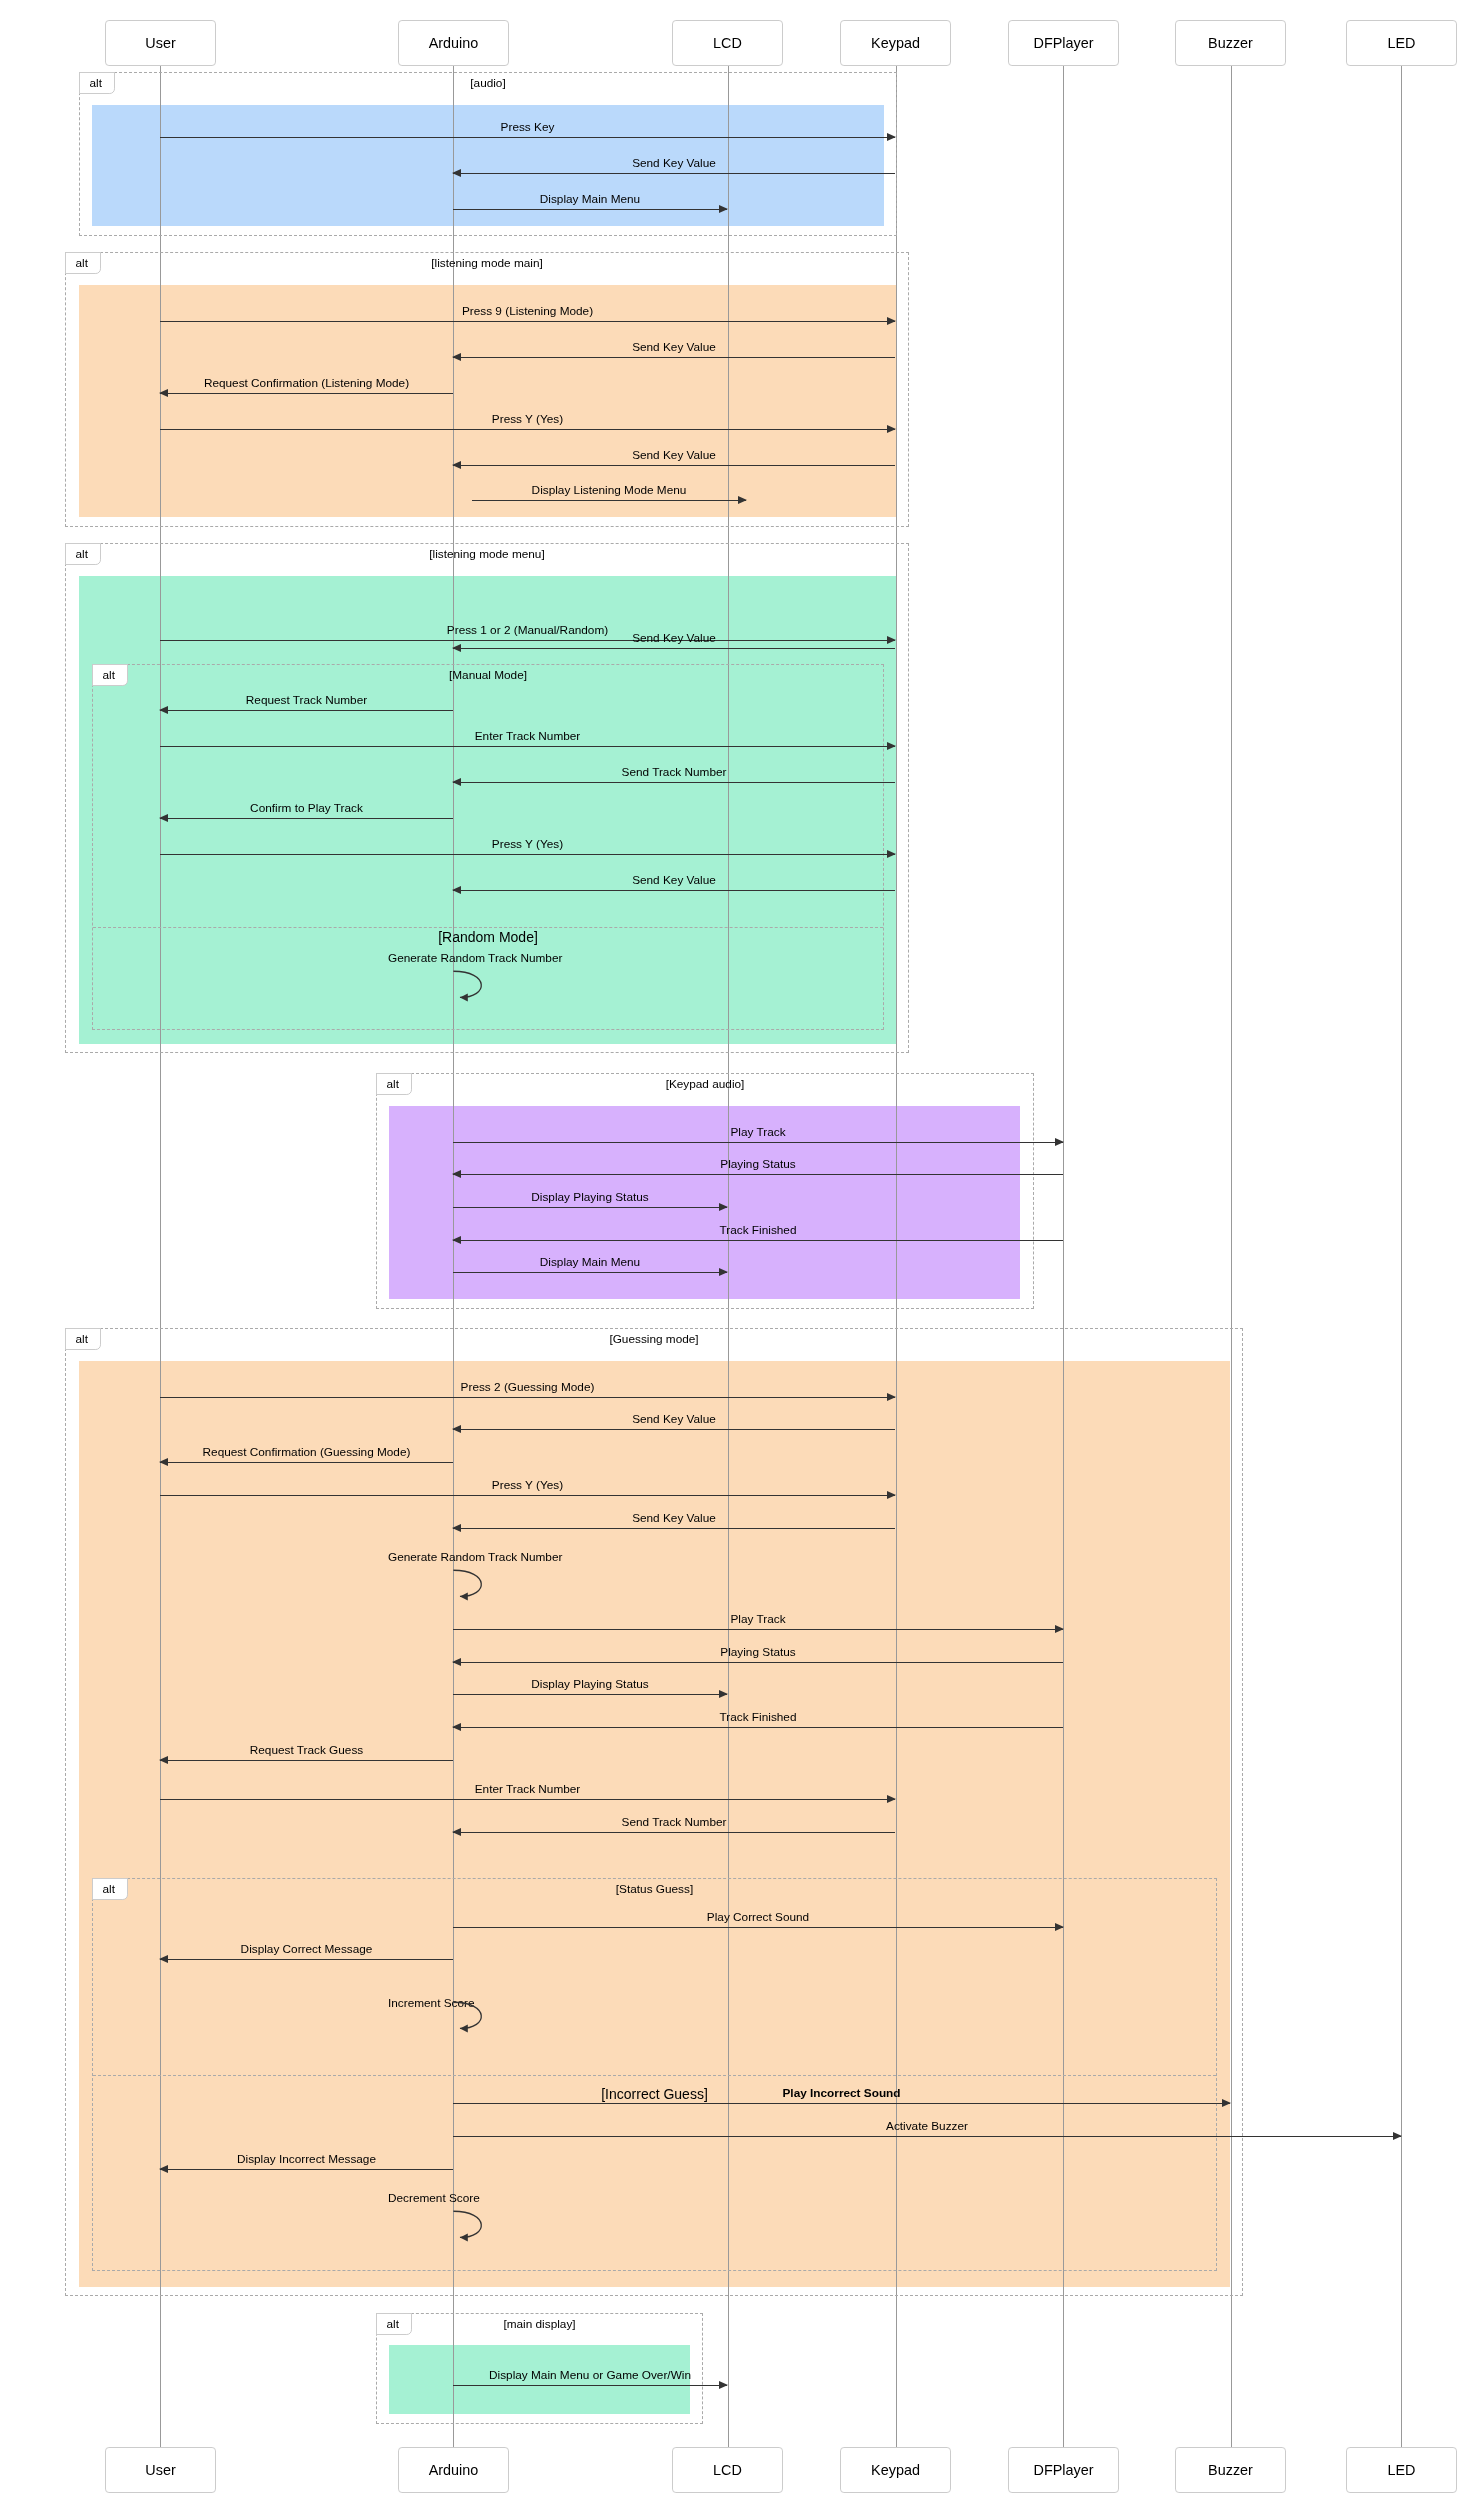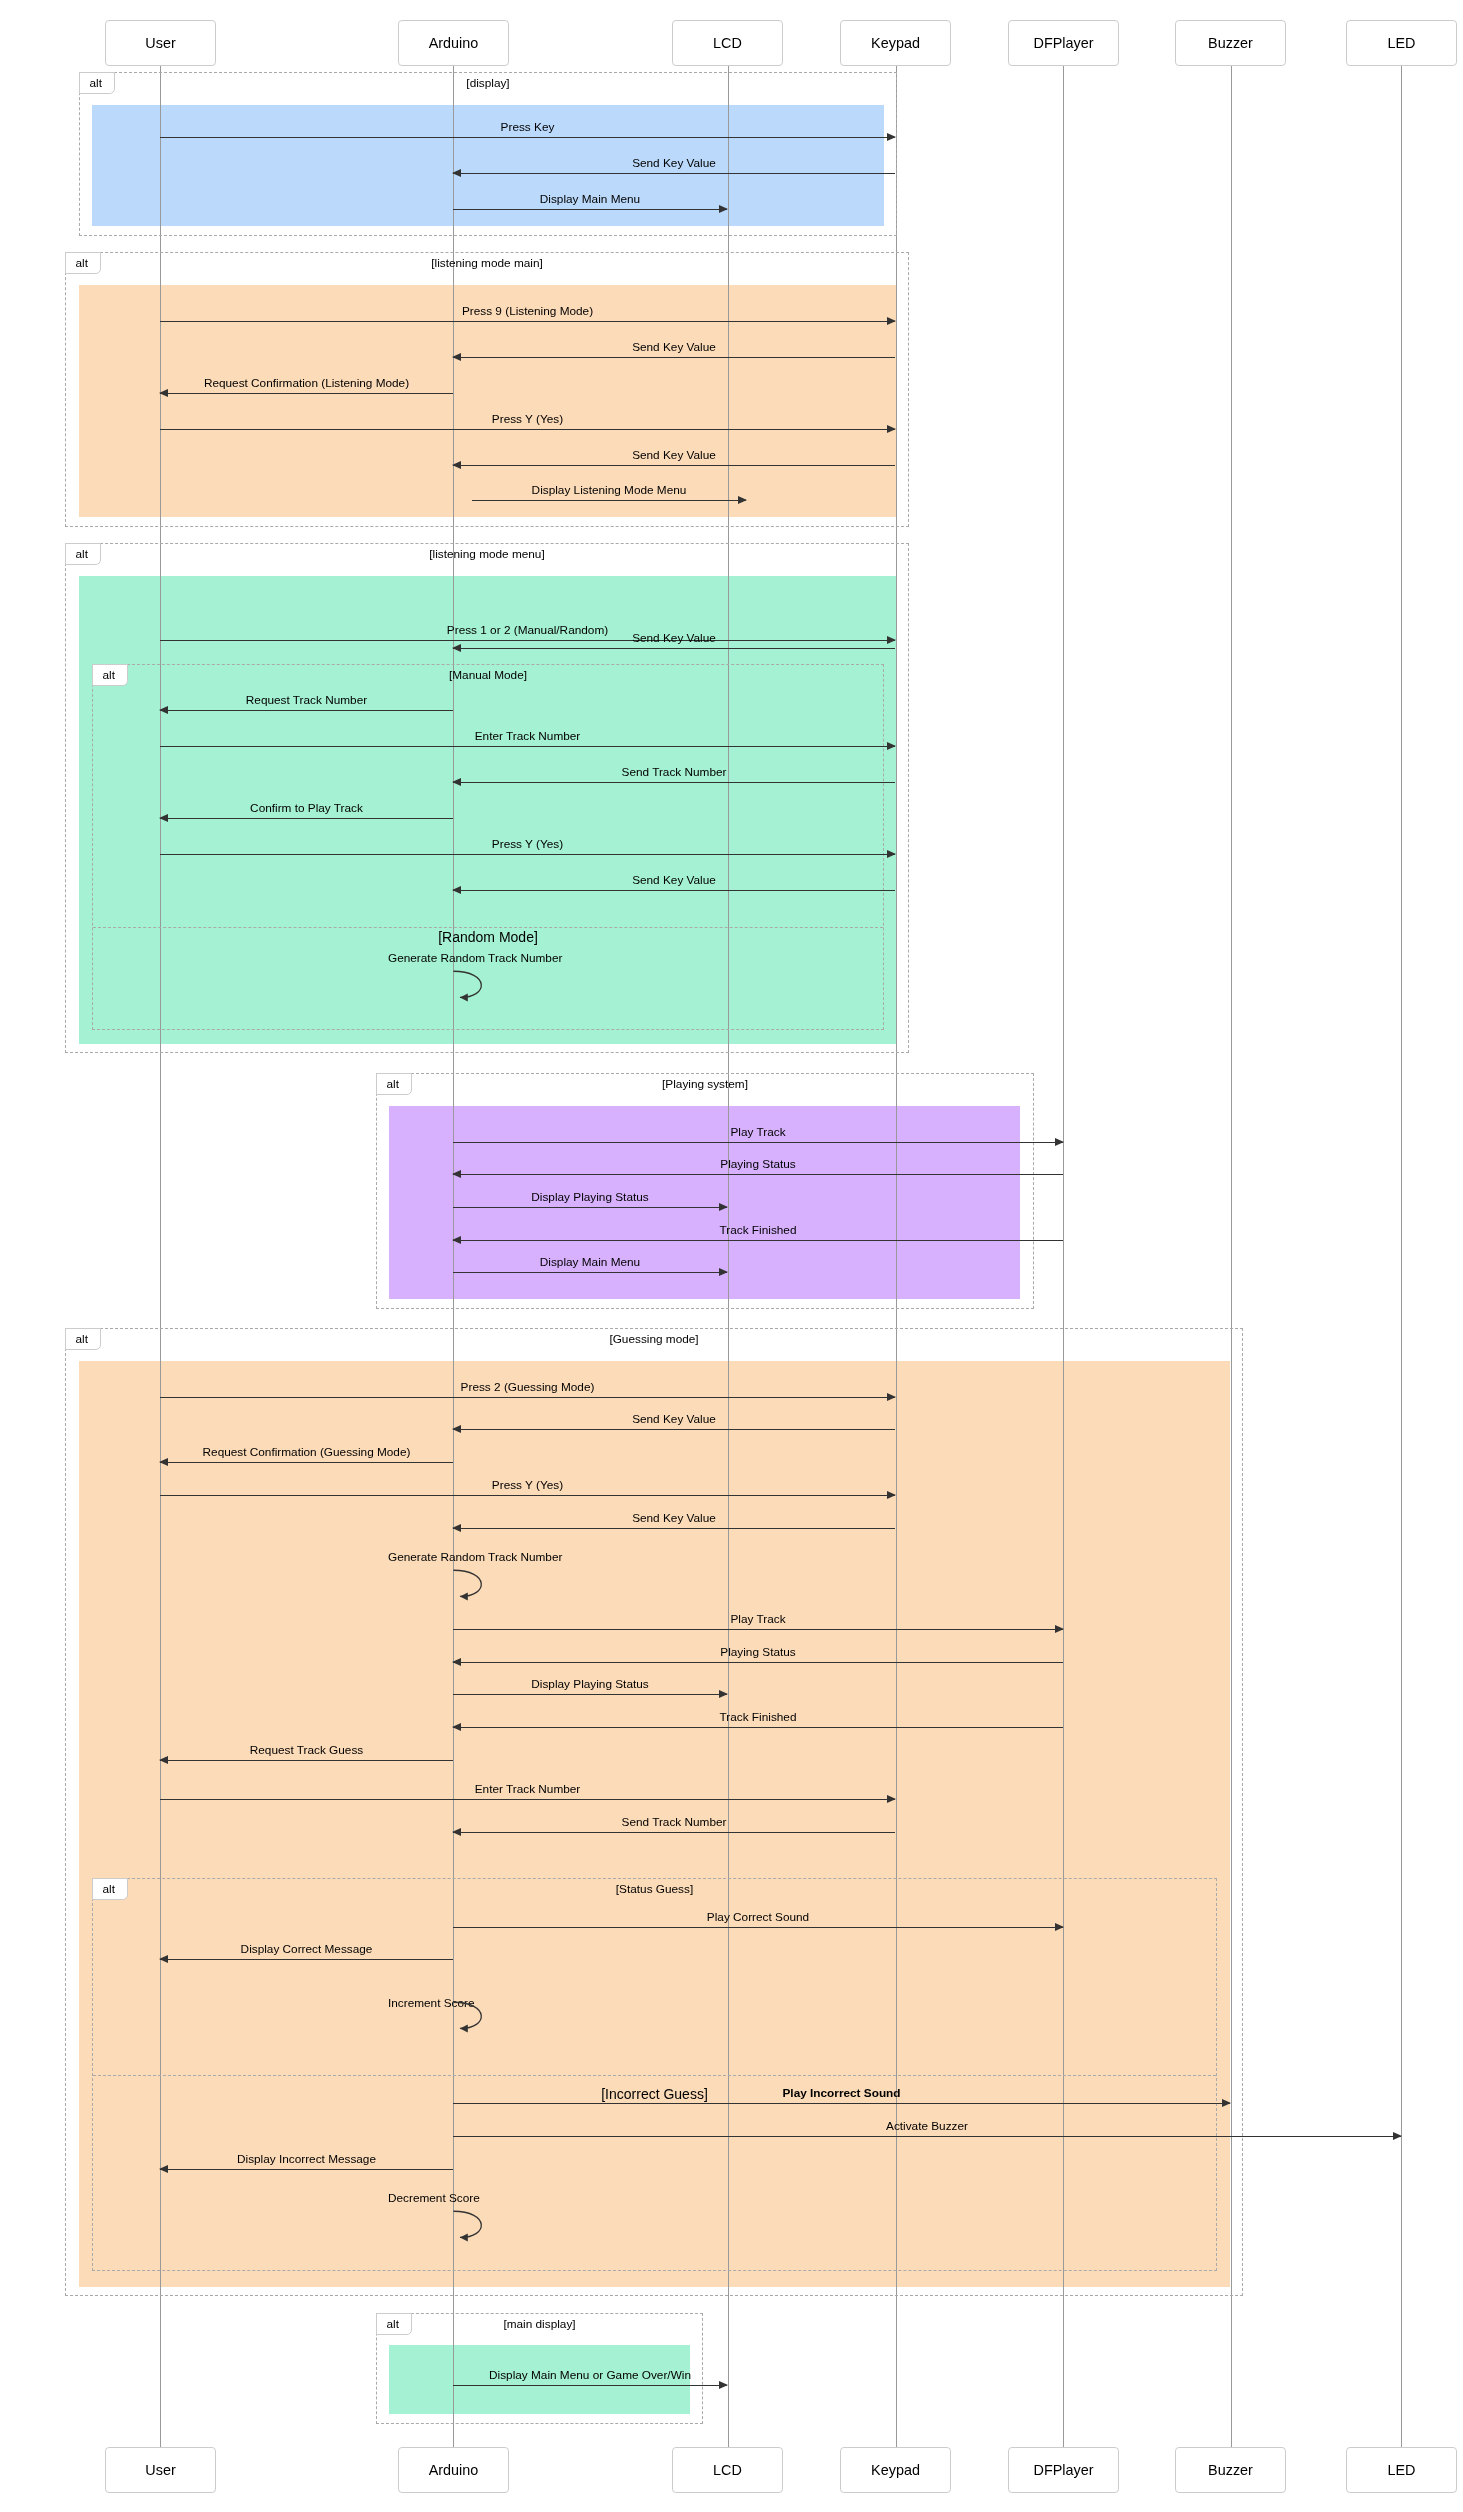--- a/index.html
+++ b/index.html
@@ -137,39 +137,39 @@
     <div class="region" style="left: 389px; top: 2345px; width: 301px; height: 69px; background: rgb(165, 241, 211);"></div>
     <div class="lifeline" style="left: 160px; top: 43px; height: 2427px;"></div>
     <div class="lifeline" style="left: 453px; top: 43px; height: 2427px;"></div>
     <div class="lifeline" style="left: 728px; top: 43px; height: 2427px;"></div>
     <div class="lifeline" style="left: 896px; top: 43px; height: 2427px;"></div>
     <div class="lifeline" style="left: 1063px; top: 43px; height: 2427px;"></div>
     <div class="lifeline" style="left: 1231px; top: 43px; height: 2427px;"></div>
     <div class="lifeline" style="left: 1401px; top: 43px; height: 2427px;"></div>
     <div class="frag" style="left: 79px; top: 72px; width: 818px; height: 164px;">
       <div class="tab">alt</div>
-      <div class="title">[display]</div>
+      <div class="title">[audio]</div>
     </div>
     <div class="frag" style="left: 65px; top: 252px; width: 844px; height: 275px;">
       <div class="tab">alt</div>
       <div class="title">[listening mode main]</div>
     </div>
     <div class="frag" style="left: 65px; top: 543px; width: 844px; height: 510px;">
       <div class="tab">alt</div>
       <div class="title">[listening mode menu]</div>
     </div>
     <div class="frag" style="left: 92px; top: 664px; width: 792px; height: 366px;">
       <div class="tab">alt</div>
       <div class="title">[Manual Mode]</div>
       <div class="sep" style="top: 262px;"></div>
       <div class="sec-title" style="top: 264px;">[Random Mode]</div>
     </div>
     <div class="frag" style="left: 376px; top: 1073px; width: 658px; height: 236px;">
       <div class="tab">alt</div>
-      <div class="title">[Playing system]</div>
+      <div class="title">[Keypad audio]</div>
     </div>
     <div class="frag" style="left: 65px; top: 1328px; width: 1178px; height: 968px;">
       <div class="tab">alt</div>
       <div class="title">[Guessing mode]</div>
     </div>
     <div class="frag" style="left: 92px; top: 1878px; width: 1125px; height: 393px;">
       <div class="tab">alt</div>
       <div class="title">[Status Guess]</div>
       <div class="sep" style="top: 196px;"></div>
       <div class="sec-title" style="top: 207px;">[Incorrect Guess]</div>

